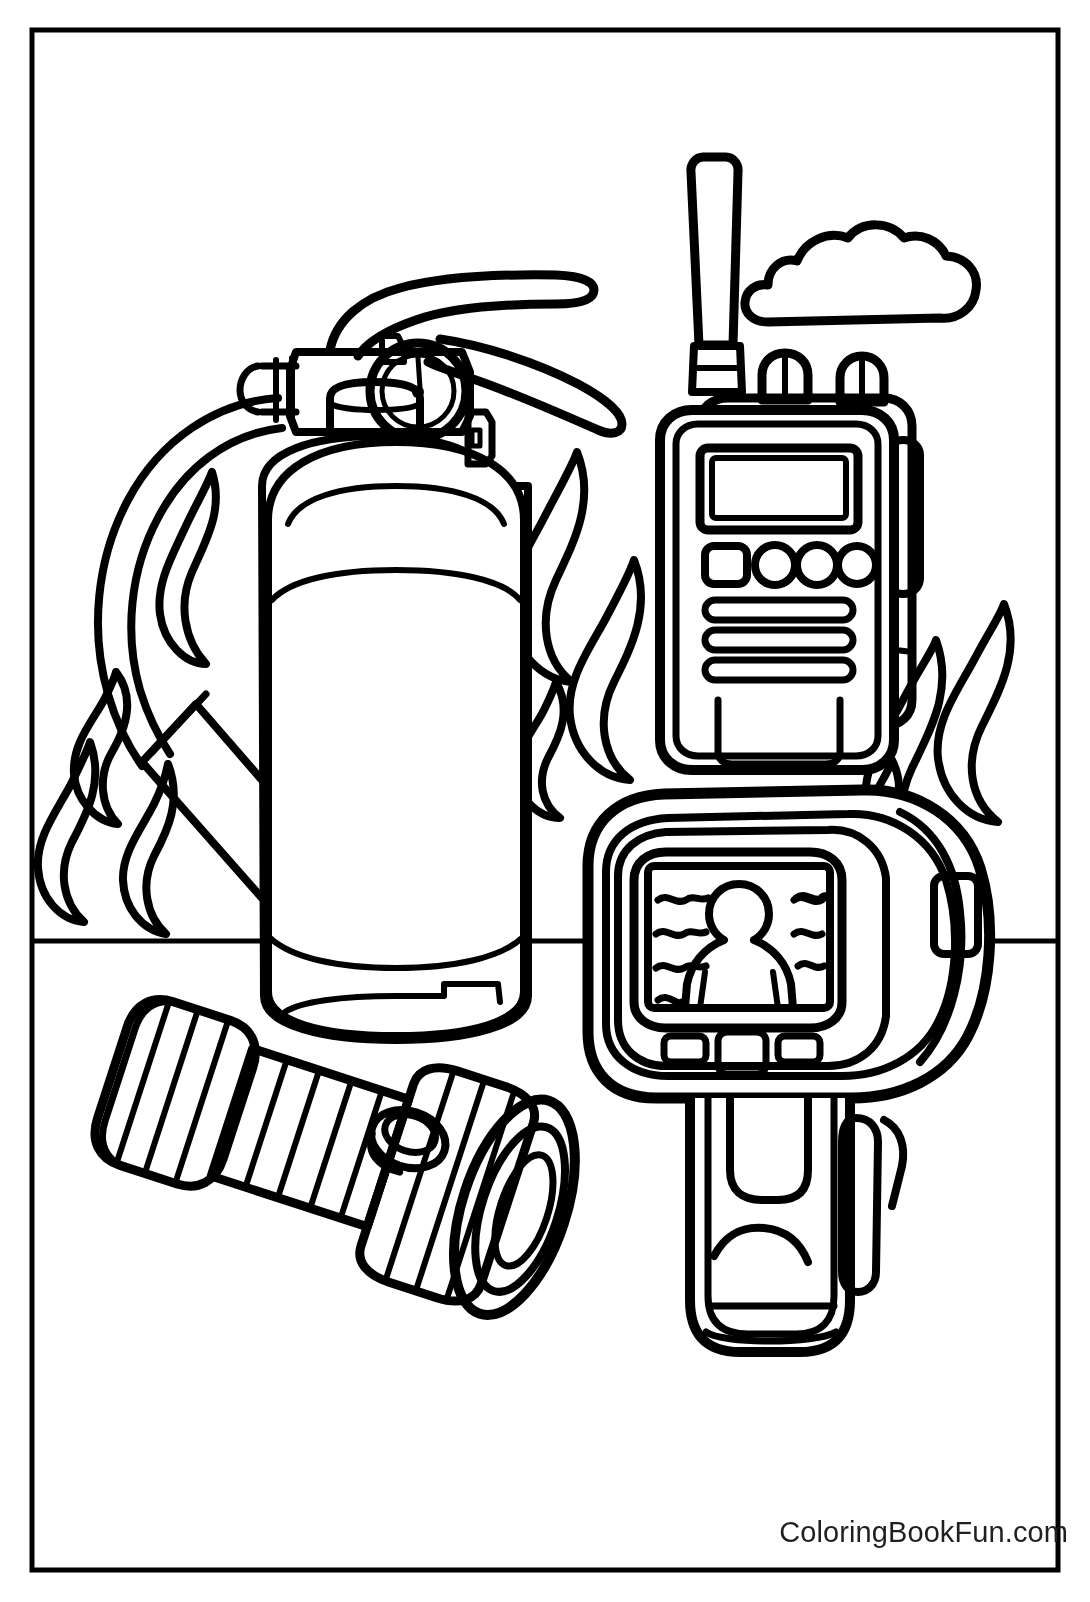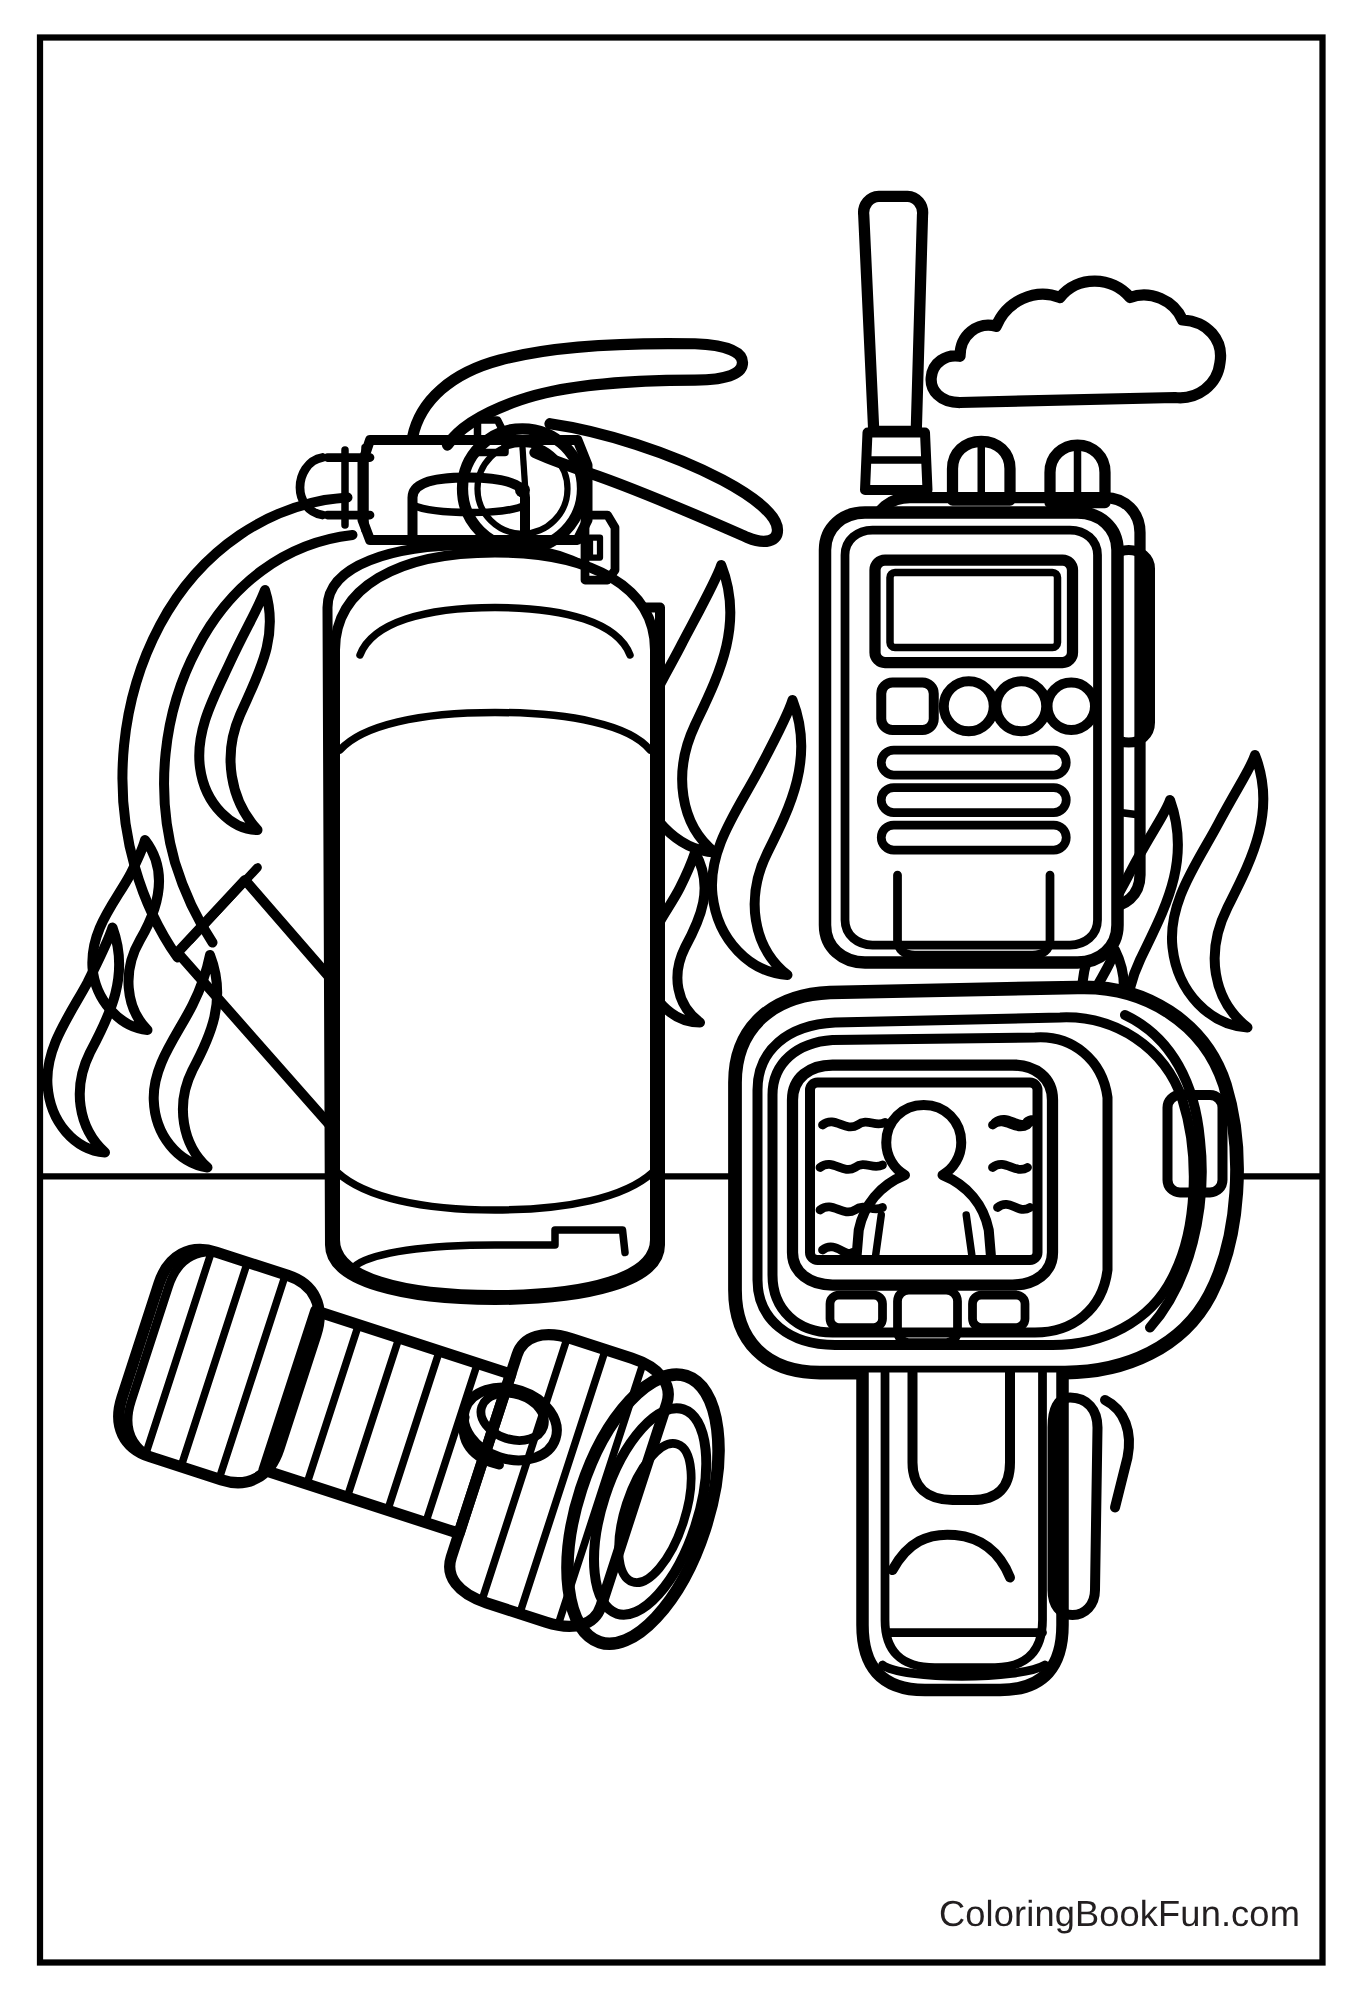--- a/index.html
+++ b/index.html
@@ -34,20 +34,21 @@
     top: 1516px;
     width: 1040px;
     text-align: right;
     font-family: "Liberation Sans", sans-serif;
     font-size: 29px;
     font-weight: 500;
     letter-spacing: 0.1px;
     color: #231f20;
     white-space: nowrap;
     user-select: none;
+    padding-left: 28px;
   }
 </style>
 </head>
 <body>
 
 <div id="page">
 
   <svg id="art" viewBox="0 0 1090 1602" xmlns="http://www.w3.org/2000/svg">
 
     <rect x="0" y="0" width="1090" height="1602" fill="#ffffff"></rect>

